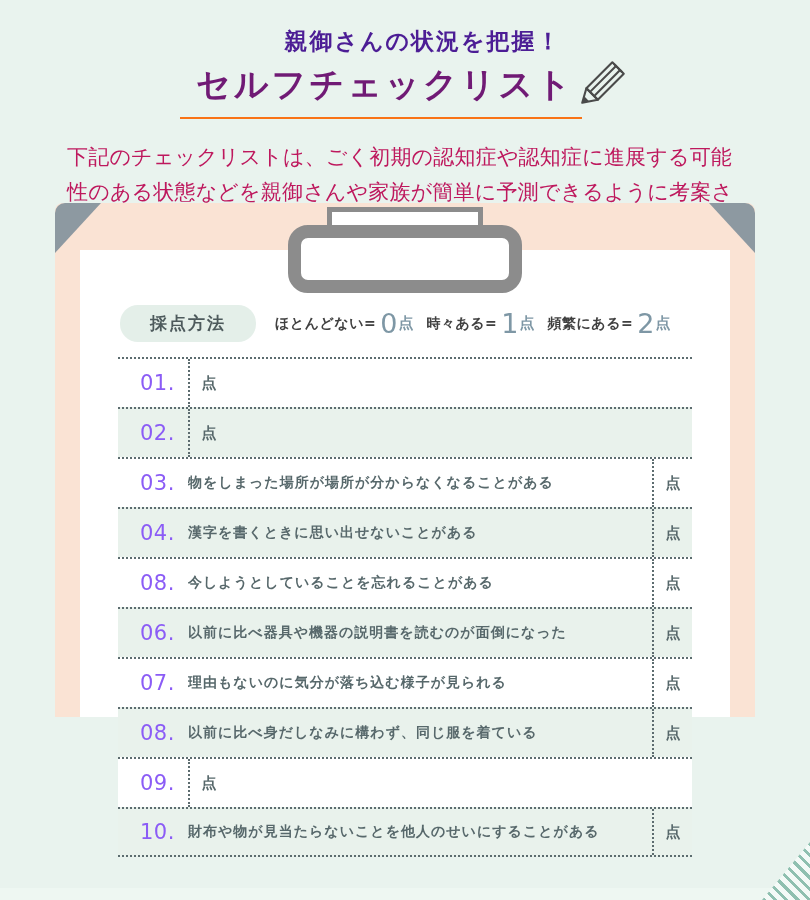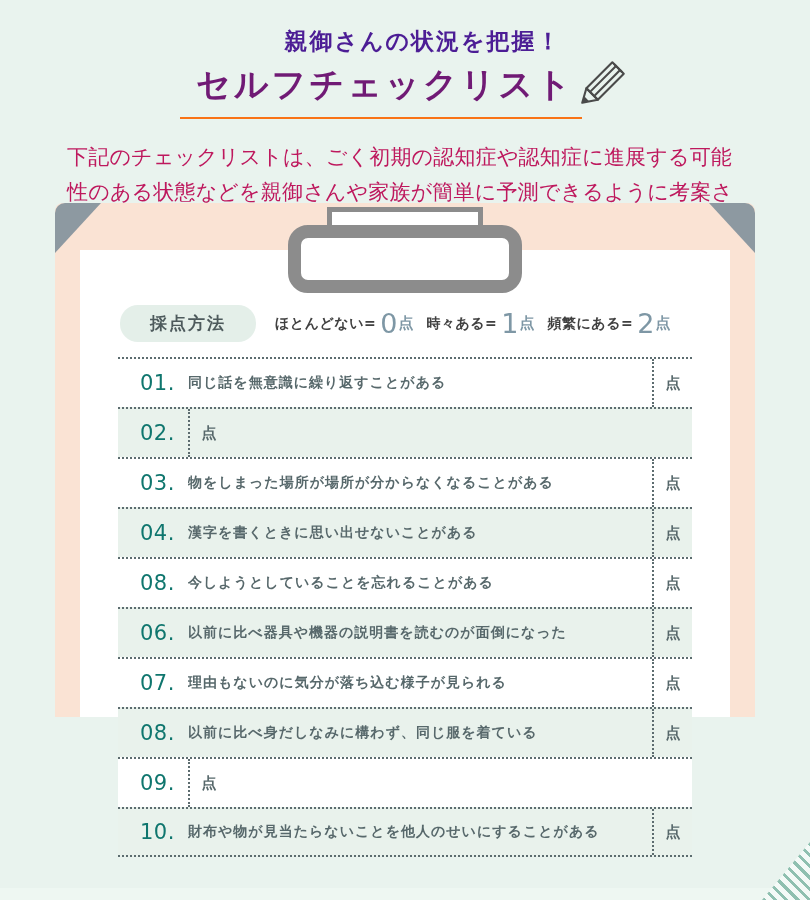--- a/index.html
+++ b/index.html
@@ -92,21 +92,21 @@
     display: flex; align-items: center;
     height: 50px; box-sizing: border-box;
     border-top: 2px dotted #5c6c6f;
     padding-left: 22px;
     background: #ffffff;
   }
   .row:last-child { border-bottom: 2px dotted #5c6c6f; }
   .row.alt { background: #e9f2ec; }
   .num {
     flex: 0 0 48px;
-    font-size: 21px; color: #0f766e; letter-spacing: 0.5px;
+    font-size: 21px; color: #8b5cf6; letter-spacing: 0.5px;
   }
   .txt {
     flex: 1 1 auto;
     font-size: 14px; font-weight: 600; color: #57686b;
     letter-spacing: 1px; white-space: nowrap; overflow: hidden;
   }
   .pts {
     flex: 0 0 38px; align-self: stretch;
     border-left: 2px dotted #5c6c6f;
     display: flex; align-items: center; justify-content: center;
@@ -169,21 +169,20 @@
       <span class="opt">
         <span class="opt-label">頻繁にある=</span>
         <span class="opt-num">2</span>
         <span class="opt-unit">点</span>
       </span>
     </div>
 
     <div class="rows">
   <div class="row">
     <span class="num">01.</span>
-    <span class="txt">同じ話を無意識に繰り返すことがある</span>
     <span class="pts">
       <span class="pts-label">点</span>
     </span>
   </div>
 
   <div class="row alt">
     <span class="num">02.</span>
     <span class="pts">
       <span class="pts-label">点</span>
     </span>

